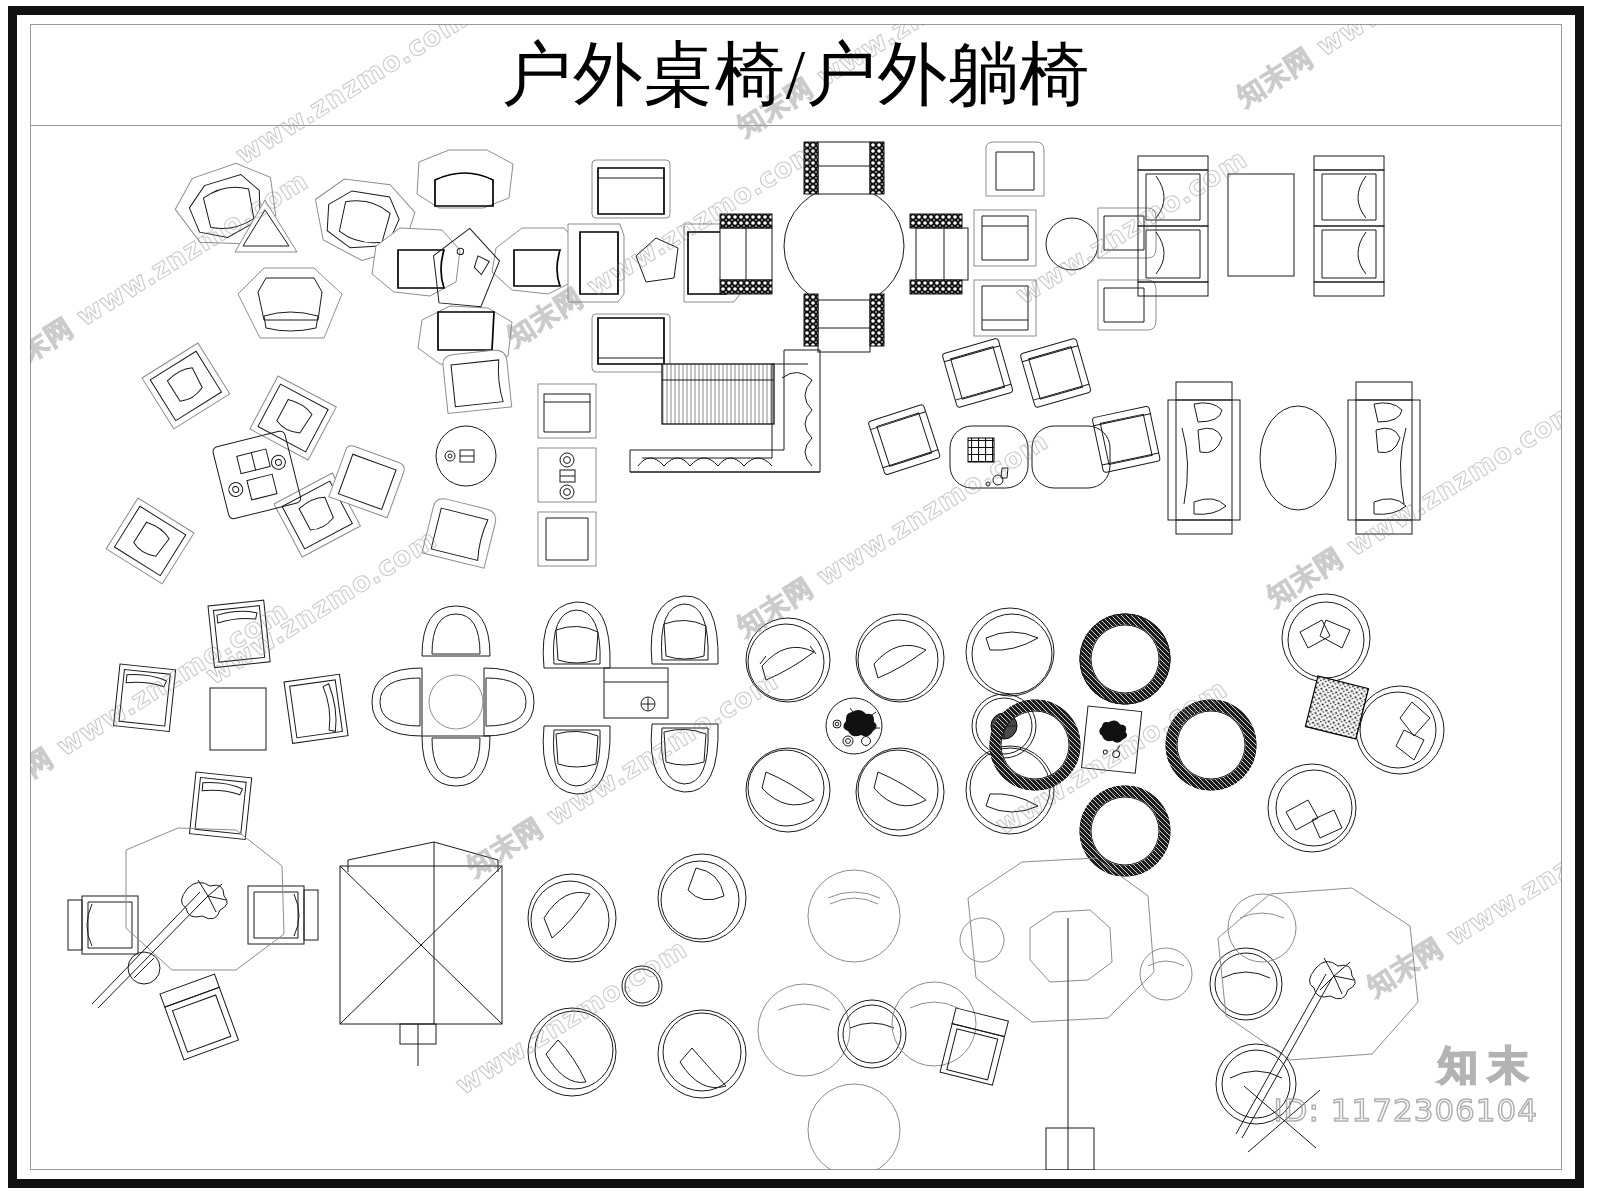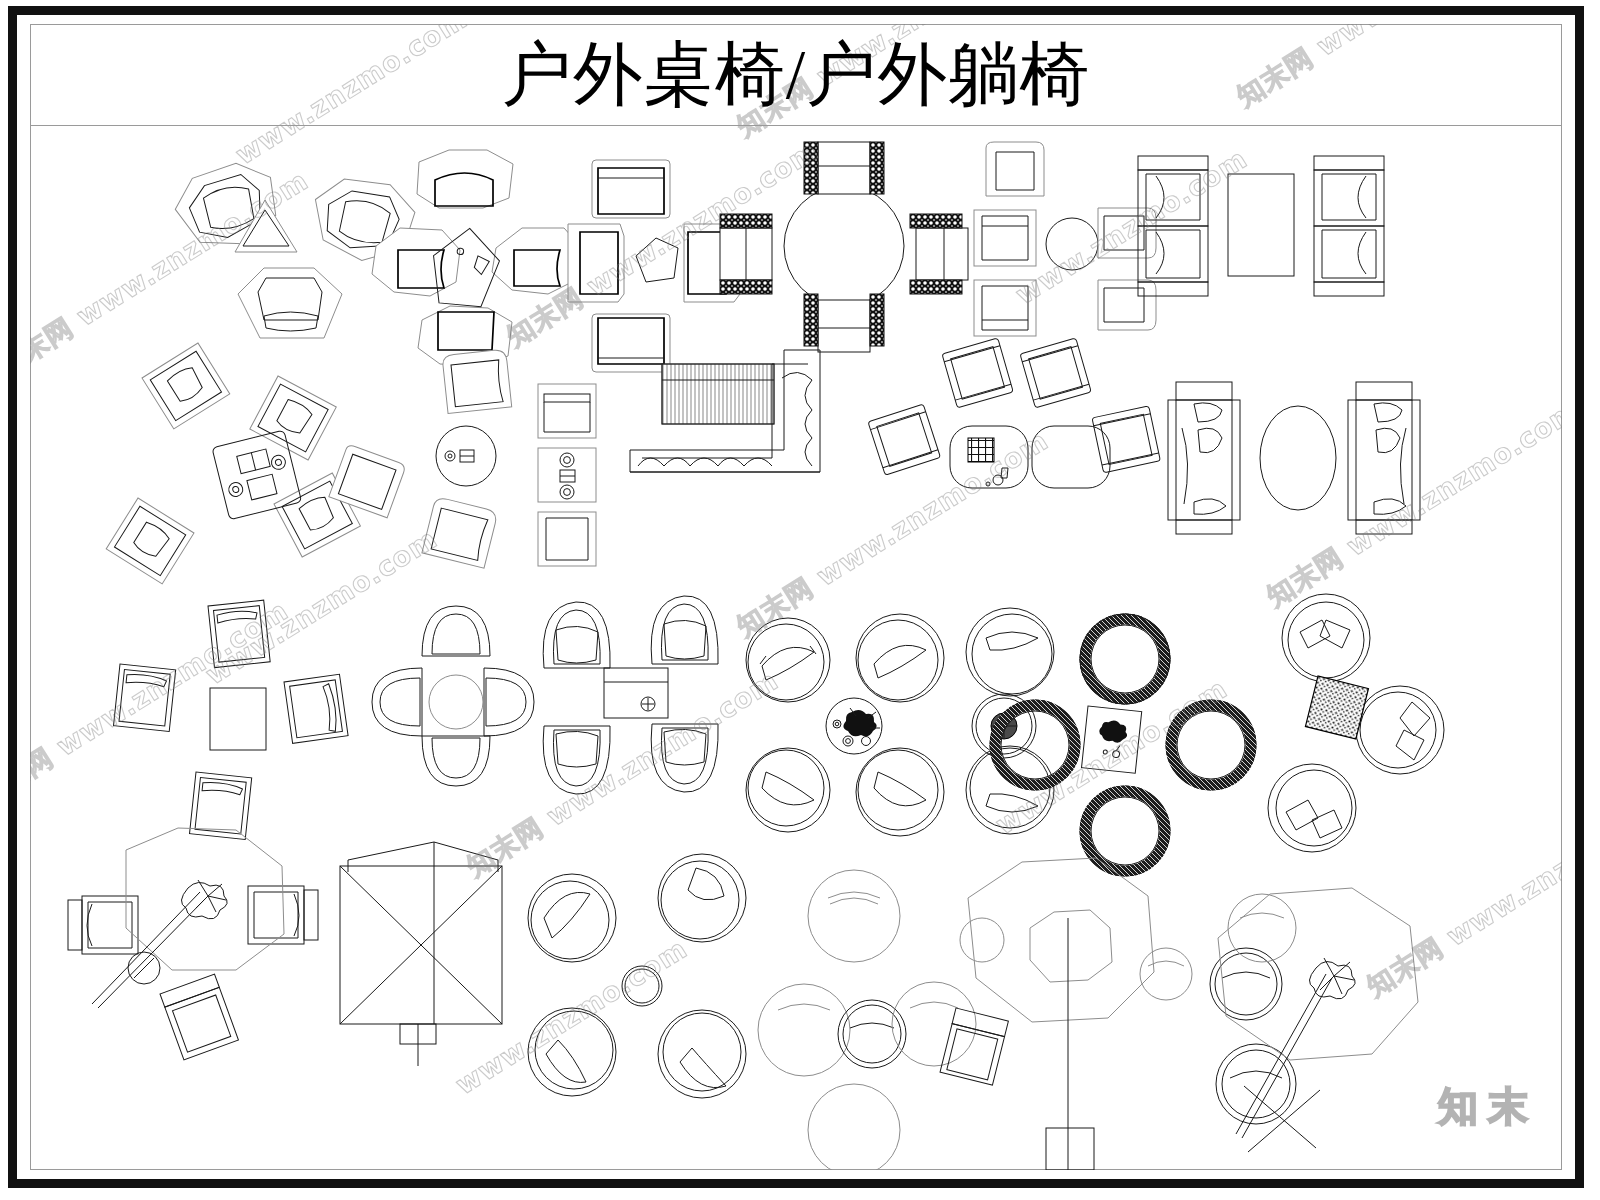--- a/index.html
+++ b/index.html
@@ -712,15 +712,16 @@
       <div class="wm cn" style="left: 430px; top: 830px; font-size: 27px; transform: rotate(-32deg);">知末网 www.znzmo.com</div>
       <div class="wm cn" style="left: 700px; top: 590px; font-size: 27px; transform: rotate(-32deg);">知末网 www.znzmo.com</div>
       <div class="wm" style="left: 960px; top: 790px; font-size: 27px; transform: rotate(-32deg);">www.znzmo.com</div>
       <div class="wm cn" style="left: 1230px; top: 560px; font-size: 27px; transform: rotate(-32deg);">知末网 www.znzmo.com</div>
       <div class="wm cn" style="left: 1330px; top: 950px; font-size: 27px; transform: rotate(-32deg);">知末网 www.znzmo.com</div>
       <div class="wm" style="left: 420px; top: 1050px; font-size: 27px; transform: rotate(-32deg);">www.znzmo.com</div>
     </div>
 
   <div id="brand">
     <div id="brand-logo">知末</div>
+    <div id="brand-id">ID: 1172306104</div>
   </div>
 
 </div>
 
 </body></html>

